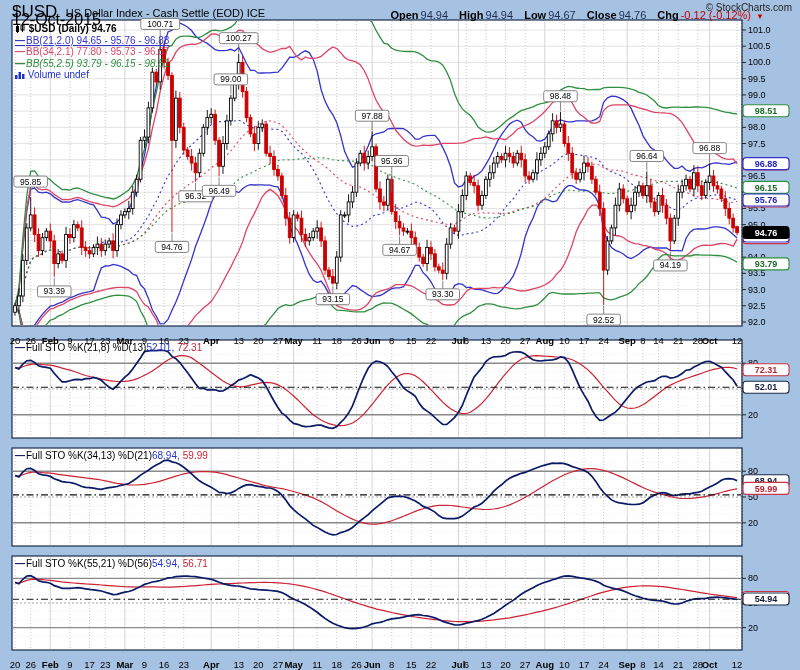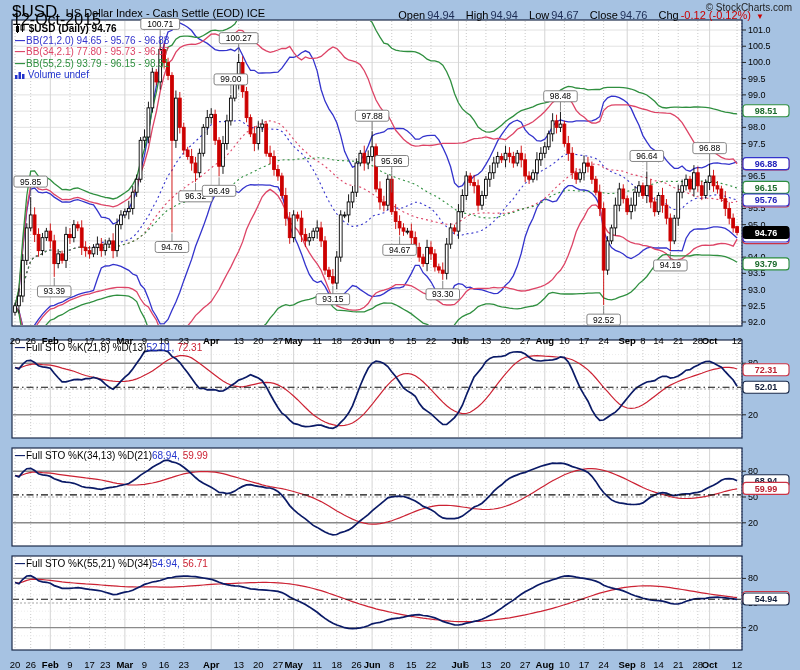--- a/index.html
+++ b/index.html
@@ -5,21 +5,21 @@
   html,body{margin:0;padding:0}
   body{width:800px;height:670px;background:#a6c2e2;position:relative;overflow:hidden;
        font-family:"Liberation Sans","DejaVu Sans",sans-serif;color:#000}
   .ovl{position:absolute;white-space:nowrap}
   #title-row{left:12px;top:2px}
   #chart-symbol{font-size:17px;font-weight:normal}
   #chart-title{font-size:11px;margin-left:4px}
   #chart-date{left:12px;top:11px;font-size:16px}
   #copyright{right:8px;top:2px;font-size:10px;color:#222}
   #quote-row{top:9px;right:36px;font-size:11px}
-  .ql{font-weight:normal;margin-left:8px}
+  .ql{font-weight:bold;margin-left:8px}
   .qv{color:#1c2c54;margin-left:2px}
   .qneg{color:#c00}
   #chg-arrow{color:#c00;font-size:8px;margin-left:2px}
   #legend{left:15px;top:23px;font-size:10px;line-height:11.5px}
   .lg-row{height:11.5px}
   .lg-main{font-weight:bold}
   .dash{font-weight:bold;margin-right:1px}
   .ph{font-size:10px}
   .kval{color:#2233cc;}
   .dval{color:#cc2233;margin-left:3px}
@@ -47,41 +47,41 @@
 <div class="ovl" id="legend">
   <div class="lg-row">
     <svg width="11" height="9" style="vertical-align:-1px">
         <rect x="1" y="2" width="3" height="6" fill="#000"></rect>
         <line x1="2.5" y1="0" x2="2.5" y2="9" stroke="#000"></line>
         <rect x="6" y="1" width="3" height="5" fill="#fff" stroke="#000"></rect>
         <line x1="7.5" y1="0" x2="7.5" y2="8" stroke="#000"></line>
       </svg>
     <span class="lg-main">$USD (Daily) 94.76</span>
   </div>
-  <div class="lg-row bb-row" style="color: rgb(51, 51, 204);"><span class="dash">—</span><span>BB(21,2.0) 94.65 - 95.76 - 96.88</span></div>
+  <div class="lg-row bb-row" style="color: rgb(51, 51, 204); text-decoration: underline;"><span class="dash">—</span><span>BB(21,2.0) 94.65 - 95.76 - 96.88</span></div>
   <div class="lg-row bb-row" style="color: rgb(221, 68, 102);"><span class="dash">—</span><span>BB(34,2.1) 77.80 - 95.73 - 96.87</span></div>
-  <div class="lg-row bb-row" style="color: rgb(47, 143, 63);"><span class="dash">—</span><span>BB(55,2.5) 93.79 - 96.15 - 98.51</span></div>
+  <div class="lg-row bb-row" style="color: rgb(47, 143, 63); font-style: italic;"><span class="dash">—</span><span>BB(55,2.5) 93.79 - 96.15 - 98.51</span></div>
   <div class="lg-row" style="color:#2233cc">
     <svg width="10" height="9" style="vertical-align:-1px">
         <rect x="0" y="5" width="2.5" height="4" fill="#2233cc"></rect>
         <rect x="3.5" y="2" width="2.5" height="7" fill="#2233cc"></rect>
         <rect x="7" y="4" width="2.5" height="5" fill="#2233cc"></rect>
       </svg>
     <span>Volume undef</span>
   </div>
 </div>
 
 <div class="ovl ph" style="left:15px;top:342px">
   <span class="dash" style="color:#0a1a66">—</span><span>Full STO %K(21,8) %D(13)</span><span class="kval">52.01,</span><span class="dval">72.31</span>
 </div>
 <div class="ovl ph" style="left:15px;top:450px">
   <span class="dash" style="color:#0a1a66">—</span><span>Full STO %K(34,13) %D(21)</span><span class="kval">68.94,</span><span class="dval">59.99</span>
 </div>
 <div class="ovl ph" style="left:15px;top:558px">
-  <span class="dash" style="color:#0a1a66">—</span><span>Full STO %K(55,21) %D(34)</span><span class="kval">54.94,</span><span class="dval">56.71</span>
+  <span class="dash" style="color:#0a1a66">—</span><span>Full STO %K(55,21) %D(56)</span><span class="kval">54.94,</span><span class="dval">56.71</span>
 </div>
 
 <svg id="cv" width="800" height="670" style="position:absolute;left:0;top:0;z-index:-1">
     <defs>
       <clipPath id="cmain">
         <rect x="13" y="21" width="728" height="304"></rect>
       </clipPath>
       <clipPath id="cp0">
         <rect x="13" y="341" width="728" height="96"></rect>
       </clipPath>

